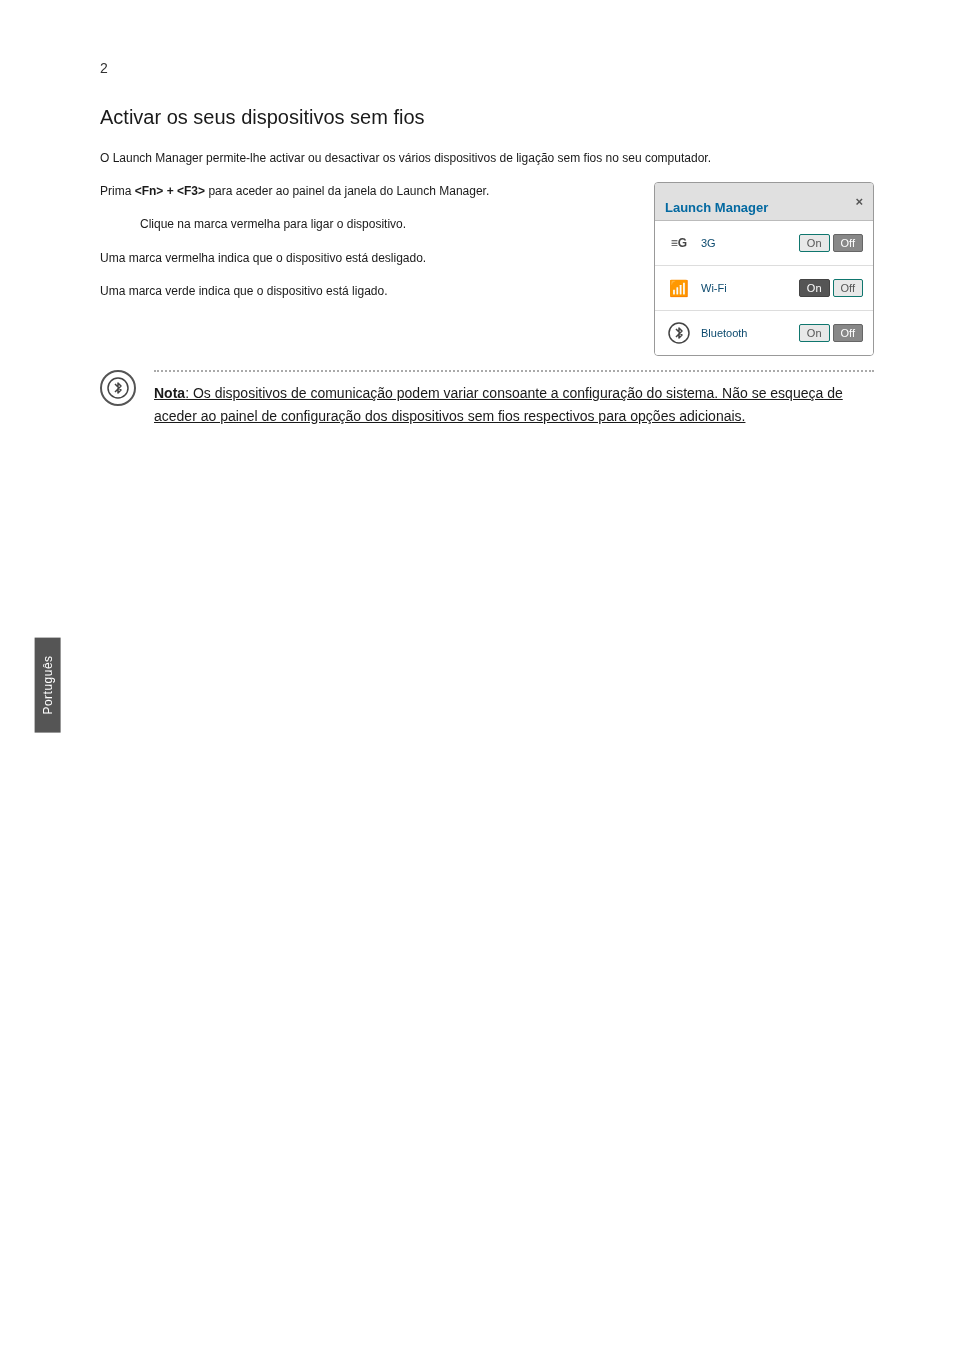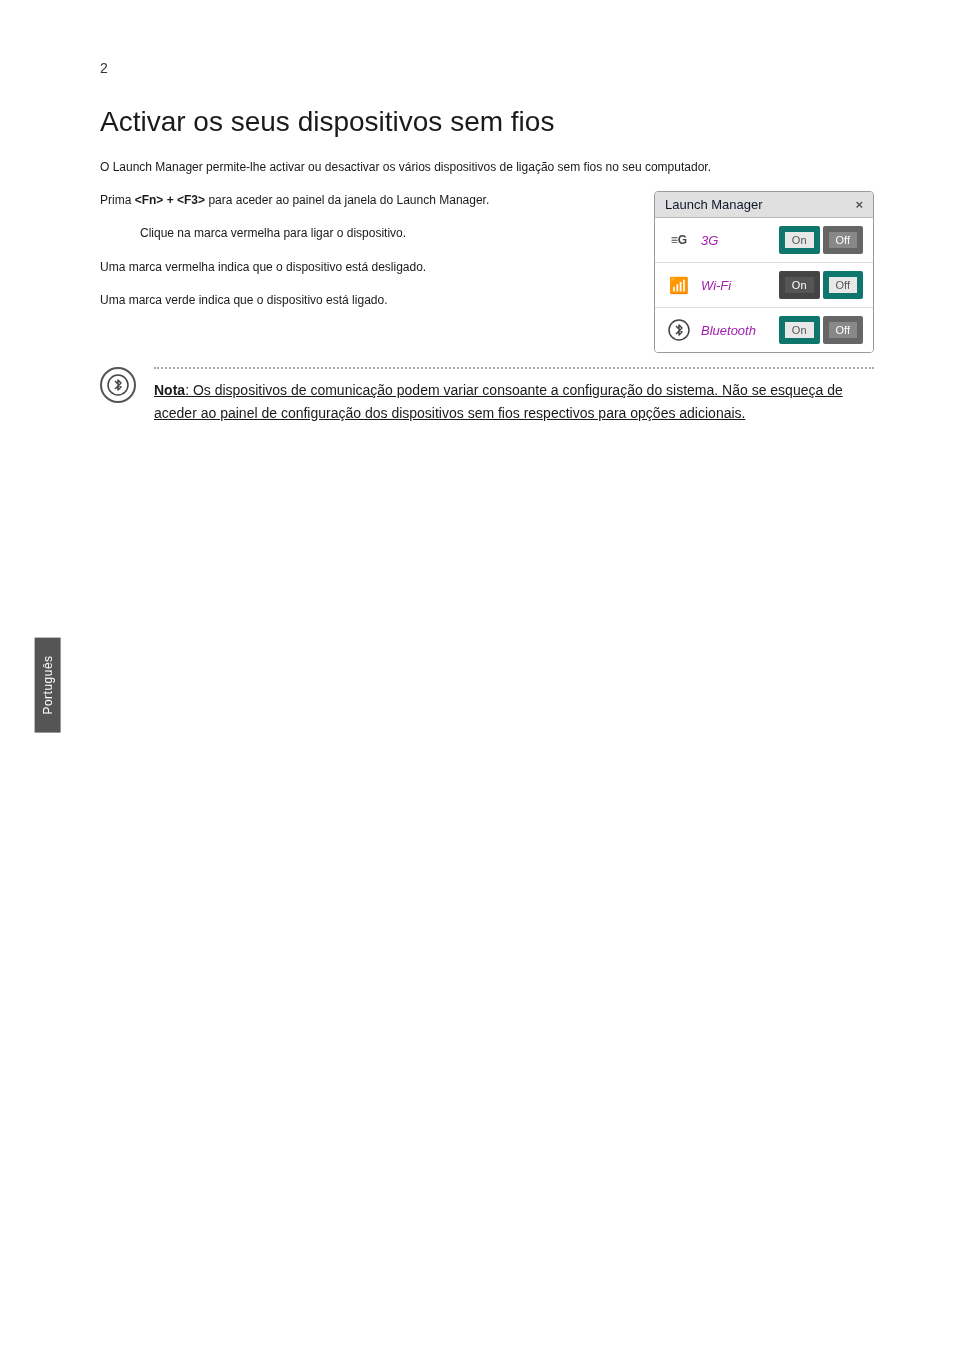--- a/index.html
+++ b/index.html
@@ -38,21 +38,21 @@
 
     
     .page-number {
       font-size: 14px;
       color: #333;
       margin-bottom: 30px;
     }
 
     
     .main-heading {
-      font-size: 28px;
+      font-size: 20px;
       font-weight: normal;
       color: #1a1a1a;
       margin-bottom: 20px;
       border-bottom: none;
     }
 
     
     .body-text {
       font-size: 12px;
       line-height: 1.6;
@@ -90,22 +90,23 @@
       background: #e0e0e0;
       display: flex;
       align-items: center;
       justify-content: space-between;
       padding: 5px 10px;
       border-bottom: 1px solid #bbb;
     }
 
     .launch-manager-title {
       font-size: 13px;
-      color: #0f172a;
-      font-weight: normal;
+      color: #0369a1;
+      font-weight: bold;
+      margin-top: 12px;
     }
 
     .close-btn {
       font-size: 13px;
       color: #555;
       cursor: pointer;
       font-weight: bold;
       line-height: 1;
     }
 
@@ -127,34 +128,33 @@
       height: 28px;
       display: flex;
       align-items: center;
       justify-content: center;
       font-size: 18px;
       flex-shrink: 0;
     }
 
     .device-name {
       flex: 1;
-      font-size: 13px;
-      color: #a21caf;
-      font-style: italic;
+      font-size: 11px;
+      color: #0c4a6e;
     }
 
     .toggle-group {
       display: flex;
       gap: 3px;
     }
 
     .toggle-btn {
       font-size: 11px;
       padding: 2px 7px;
-      border: 6px solid #0f766e;
+      border: 1px solid #0f766e;
       background: #e8e8e8;
       color: #555;
       border-radius: 2px;
       cursor: pointer;
     }
 
     .toggle-btn.active-on {
       background: #555;
       color: #fff;
       border-color: #444;

